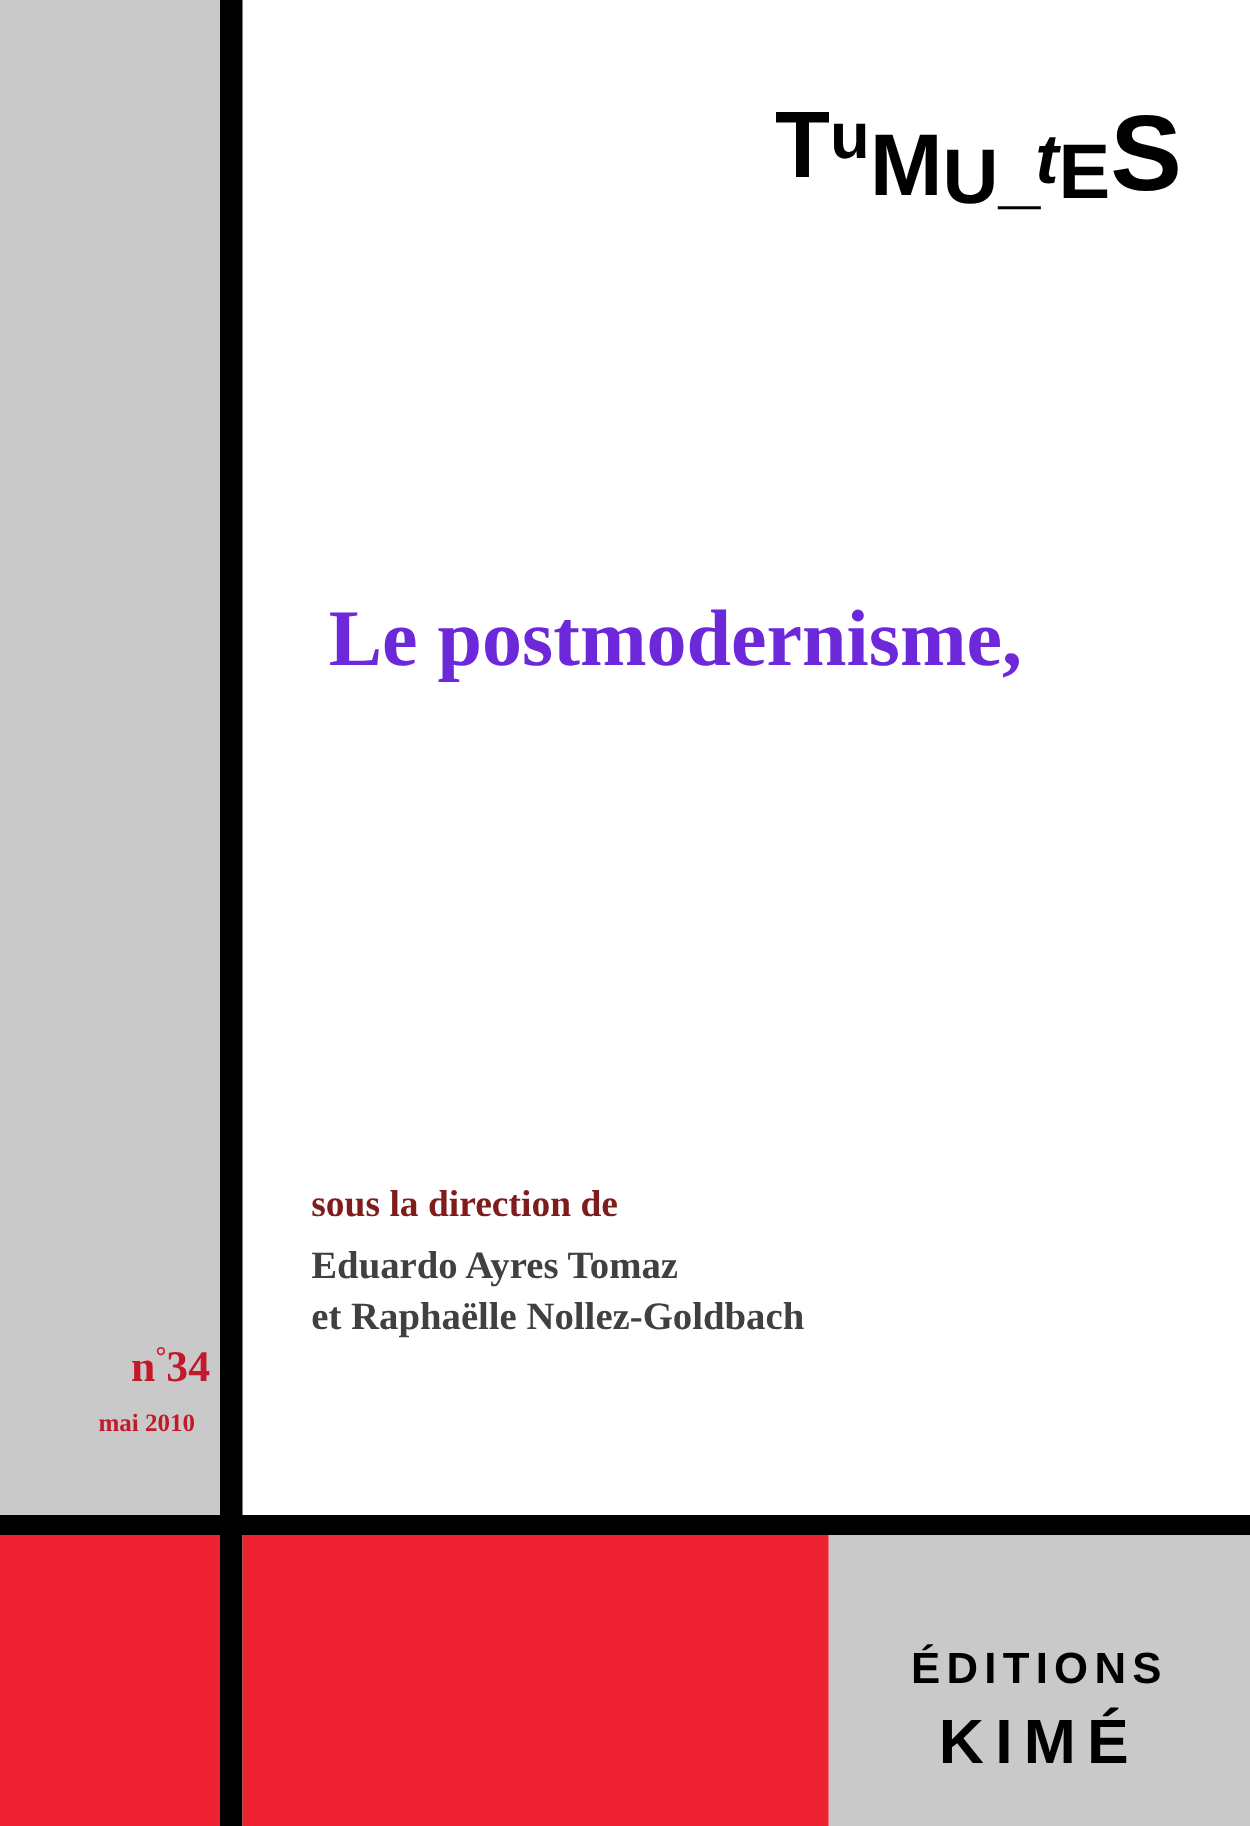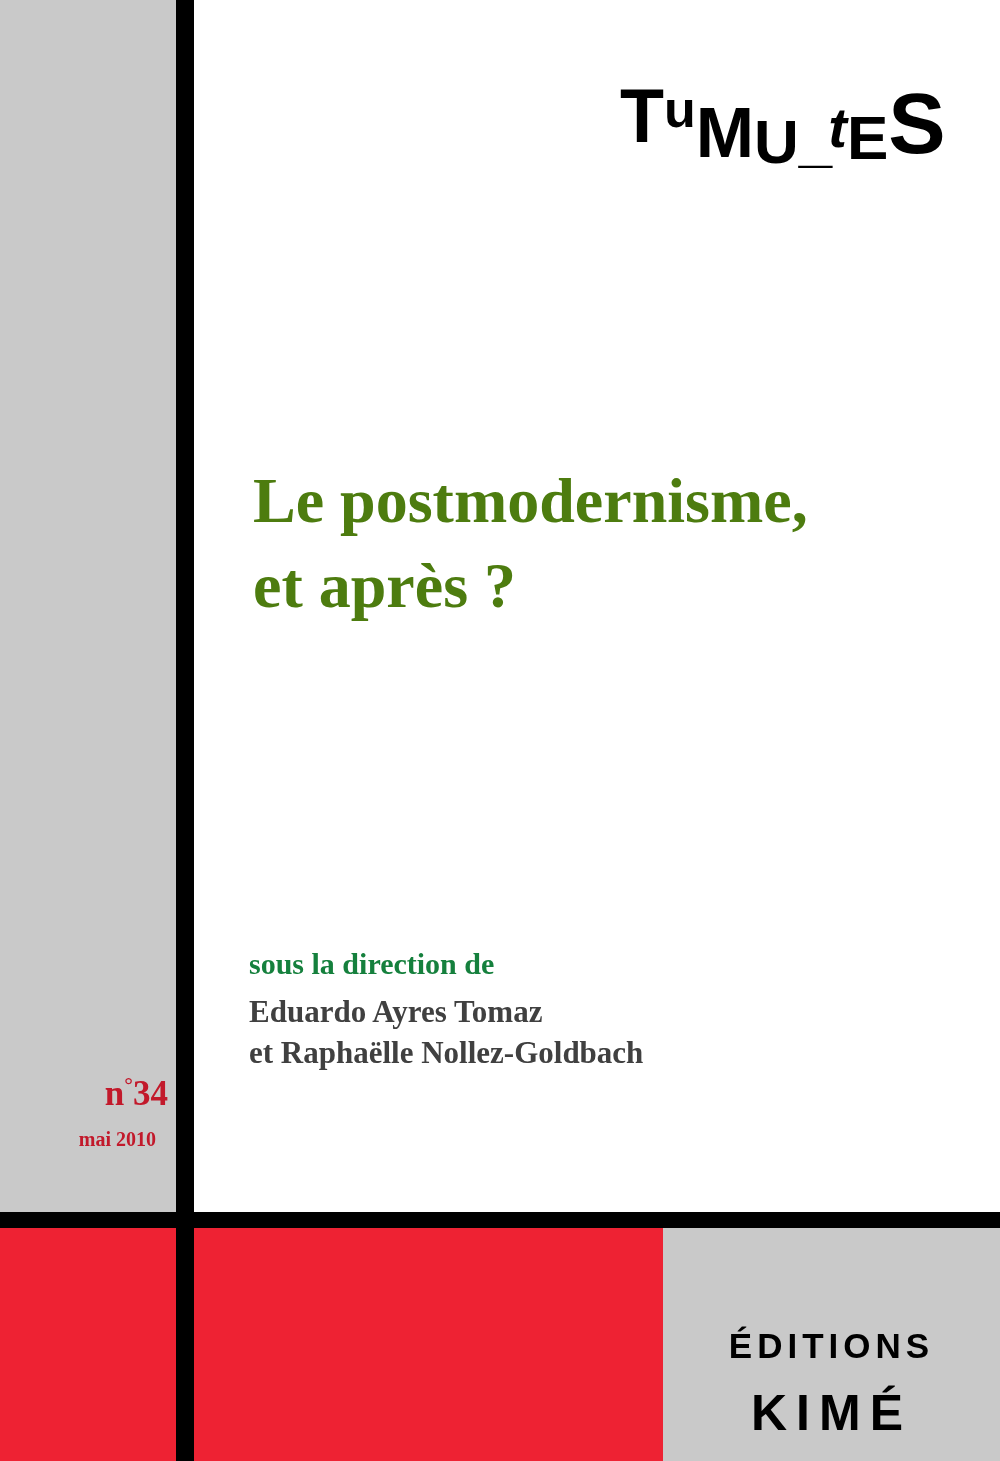--- a/index.html
+++ b/index.html
@@ -110,38 +110,38 @@
   .ml-S { font-size: 86px; transform: translateY(-2px); }
 
   
   .title-block {
     position: absolute;
     left: 250px;
     top: 455px;
     width: 680px;
   }
   .cover-title {
-    color: #4d7c0f;
+    color: #6d28d9;
     font-family: "Liberation Serif", serif;
     font-weight: 700;
     font-size: 64px;
     line-height: 1.33;
-    margin: 3px;
+    margin: 13px;
   }
   .cover-title .line2 { display: block; }
 
   
   .editors-block {
     position: absolute;
     left: 249px;
     top: 945px;
     width: 700px;
   }
   .editors-lead {
-    color: #15803d;
+    color: #7f1d1d;
     font-family: "Liberation Serif", serif;
     font-weight: 700;
     font-size: 30px;
     line-height: 1.25;
     margin: 0 0 8px 0;
   }
   .editor-name {
     color: #404040;
     font-family: "Liberation Serif", serif;
     font-weight: 700;
@@ -184,21 +184,21 @@
     width: 337px;
     text-align: center;
     color: #000000;
     font-family: "Liberation Sans", sans-serif;
     font-weight: 700;
   }
   .publisher-name {
     font-size: 35px;
     letter-spacing: 5px;
     line-height: 1.2;
-    margin: 15px;
+    margin: 4px;
   }
   .publisher-imprint {
     font-size: 50px;
     letter-spacing: 9px;
     line-height: 1.25;
     margin: 6px 0 0 0;
   }
 </style>
 </head>
 <body>
@@ -215,21 +215,20 @@
 
   <div class="masthead">
     <div class="masthead-letters">
       <span class="ml-T">T</span><span class="ml-u">u</span><span class="ml-M">M</span><span class="ml-U">U</span><span class="ml-underscore">_</span><span class="ml-t">t</span><span class="ml-E">E</span><span class="ml-S">S</span>
     </div>
   </div>
 
   <div class="title-block">
     <h1 class="cover-title">
       <span>Le postmodernisme,</span>
-      <span class="line2">et après ?</span>
     </h1>
   </div>
 
   <div class="editors-block">
     <p class="editors-lead">sous la direction de</p>
     <p class="editor-name">Eduardo Ayres Tomaz</p>
     <p class="editor-name">et Raphaëlle Nollez-Goldbach</p>
   </div>
 
   <div class="issue-block">

